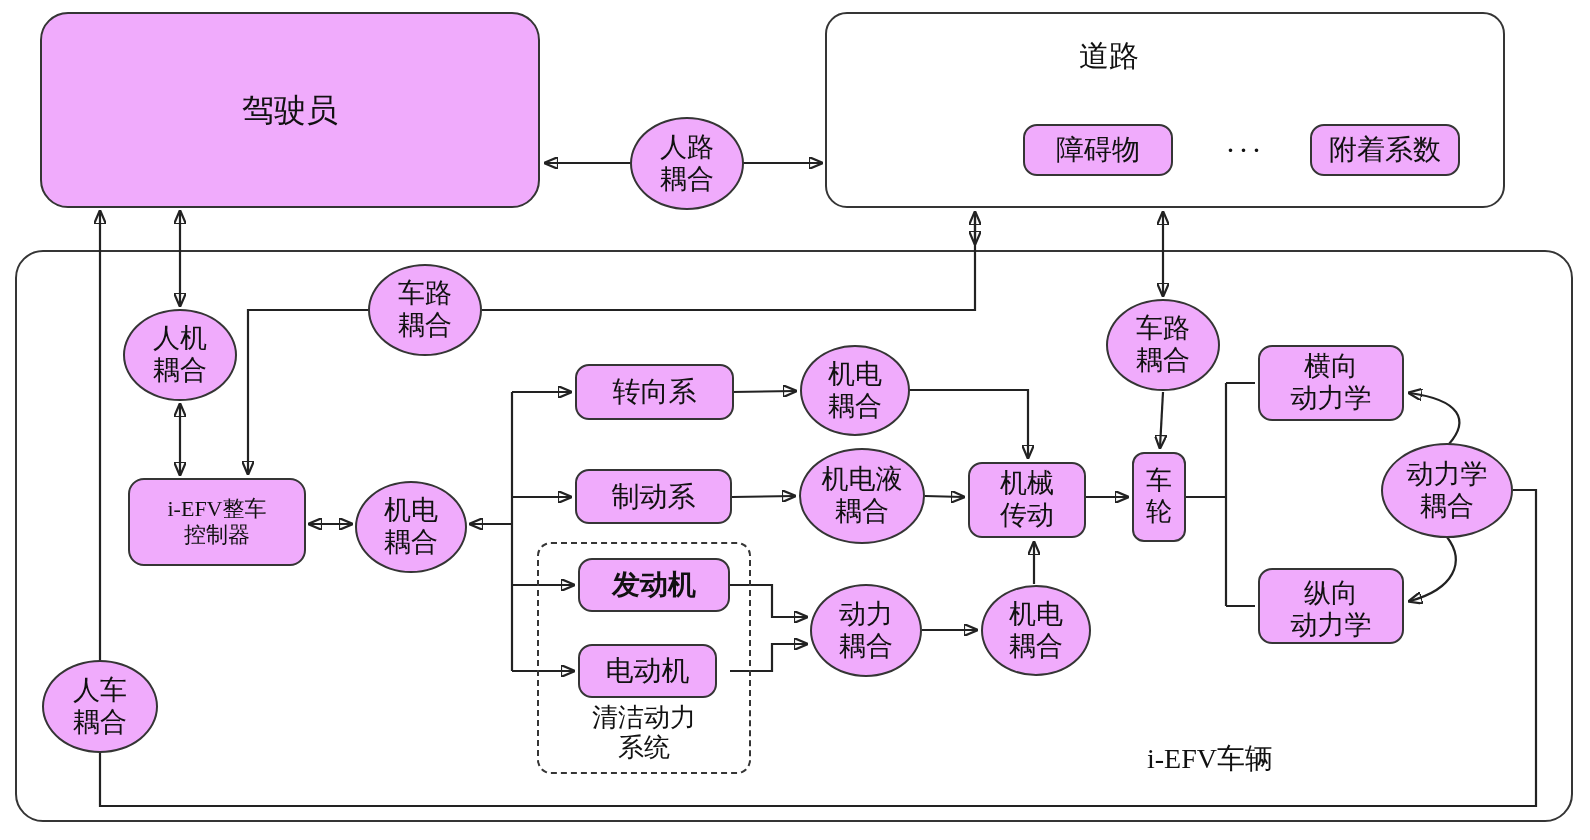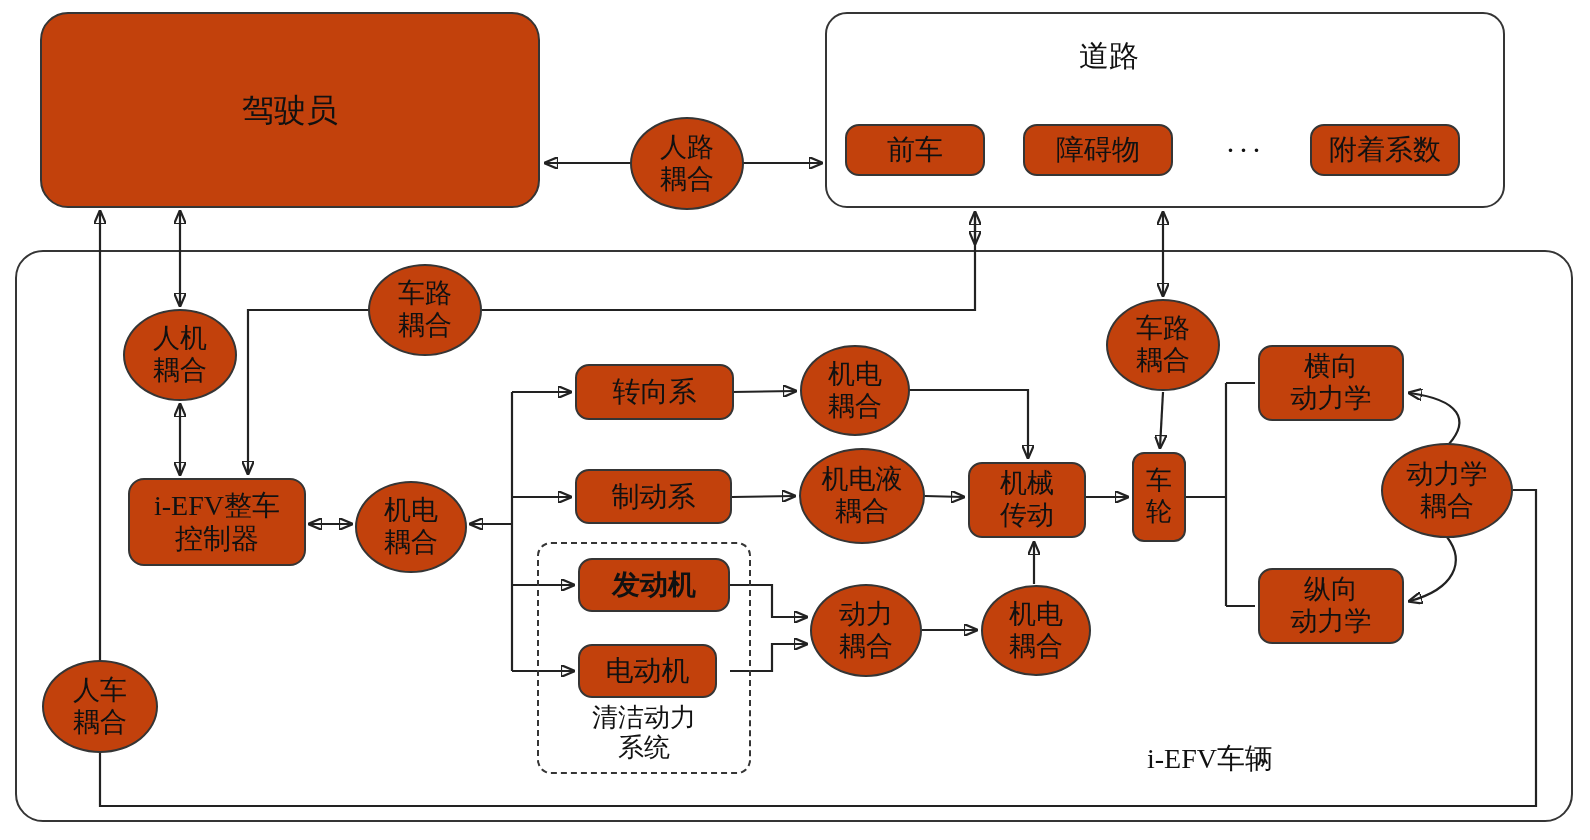--- a/index.html
+++ b/index.html
@@ -5,34 +5,34 @@
   html,body{margin:0;padding:0;background:#fff;}
   .canvas{
     position:relative;width:1590px;height:840px;background:#ffffff;
     font-family:"Liberation Serif","DejaVu Serif",serif;color:#111;overflow:hidden;
   }
   .abs{position:absolute;box-sizing:border-box;}
   .node{
     position:absolute;box-sizing:border-box;display:flex;align-items:center;
     justify-content:center;text-align:center;
   }
-  .teal{background:#c2410c;border:2.5px solid #353535;}
+  .teal{background:#f0abfc;border:2.5px solid #353535;}
   .whitebox{background:#ffffff;border:2.5px solid #353535;}
   .clearbox{background:transparent;border:2.5px solid #353535;}
   .dashedbox{background:transparent;border:2.5px dashed #353535;}
   .ellipse{border-radius:50%;}
   .rect{border-radius:14px;}
   .bigrect{border-radius:28px;}
   .lbl{white-space:pre-line;line-height:1.18;}
   .f32{font-size:32px;}
   .f30{font-size:30px;}
   .f28{font-size:28px;}
   .f27{font-size:27px;}
   .f26{font-size:26px;}
-  .f25{font-size:28px;align-items:center;}
+  .f25{font-size:22px;align-items:center;}
   .caption{position:absolute;text-align:center;}
   svg.connectors{position:absolute;left:0;top:0;pointer-events:none;}
   svg.connectors path{stroke:#222;stroke-width:2.2;fill:none;}
 </style>
 </head>
 <body>
 
 <div class="canvas">
 
   <div class="abs teal bigrect" style="left:40px;top:12px;width:500px;height:196px;"></div>
@@ -80,23 +80,20 @@
   </svg>
 
   <div class="caption f32" style="left:40px;top:92px;width:500px;">
     <span class="lbl">驾驶员</span>
   </div>
 
   <div class="caption f30" style="left:825px;top:38px;width:568px;">
     <span class="lbl">道路</span>
   </div>
 
-  <div class="node teal rect f28" style="left:845px;top:124px;width:140px;height:52px;">
-    <span class="lbl">前车</span>
-  </div>
   <div class="node teal rect f28" style="left:1023px;top:124px;width:150px;height:52px;">
     <span class="lbl">障碍物</span>
   </div>
   <div class="node f30" style="left:1200px;top:124px;width:90px;height:52px;letter-spacing:3px;">
     <span class="lbl">···</span>
   </div>
   <div class="node teal rect f28" style="left:1310px;top:124px;width:150px;height:52px;">
     <span class="lbl">附着系数</span>
   </div>
 
@@ -176,21 +173,21 @@
 
   <div class="node teal ellipse f27" style="left:1106px;top:299px;width:114px;height:92px;">
     <span class="lbl">车路
 耦合</span>
   </div>
 
   <div class="node teal rect f27" style="left:1258px;top:345px;width:146px;height:76px;">
     <span class="lbl">横向
 动力学</span>
   </div>
-  <div class="node teal rect f27" style="left:1258px;top:568px;width:146px;height:76px;">
+  <div class="node teal rect f27" style="left:1258px;top:568px;width:146px;height:76px;align-items:flex-end;">
     <span class="lbl">纵向
 动力学</span>
   </div>
 
   <div class="node teal ellipse f27" style="left:1381px;top:443px;width:132px;height:95px;">
     <span class="lbl">动力学
 耦合</span>
   </div>
 
   <div class="node teal ellipse f27" style="left:42px;top:660px;width:116px;height:93px;">

